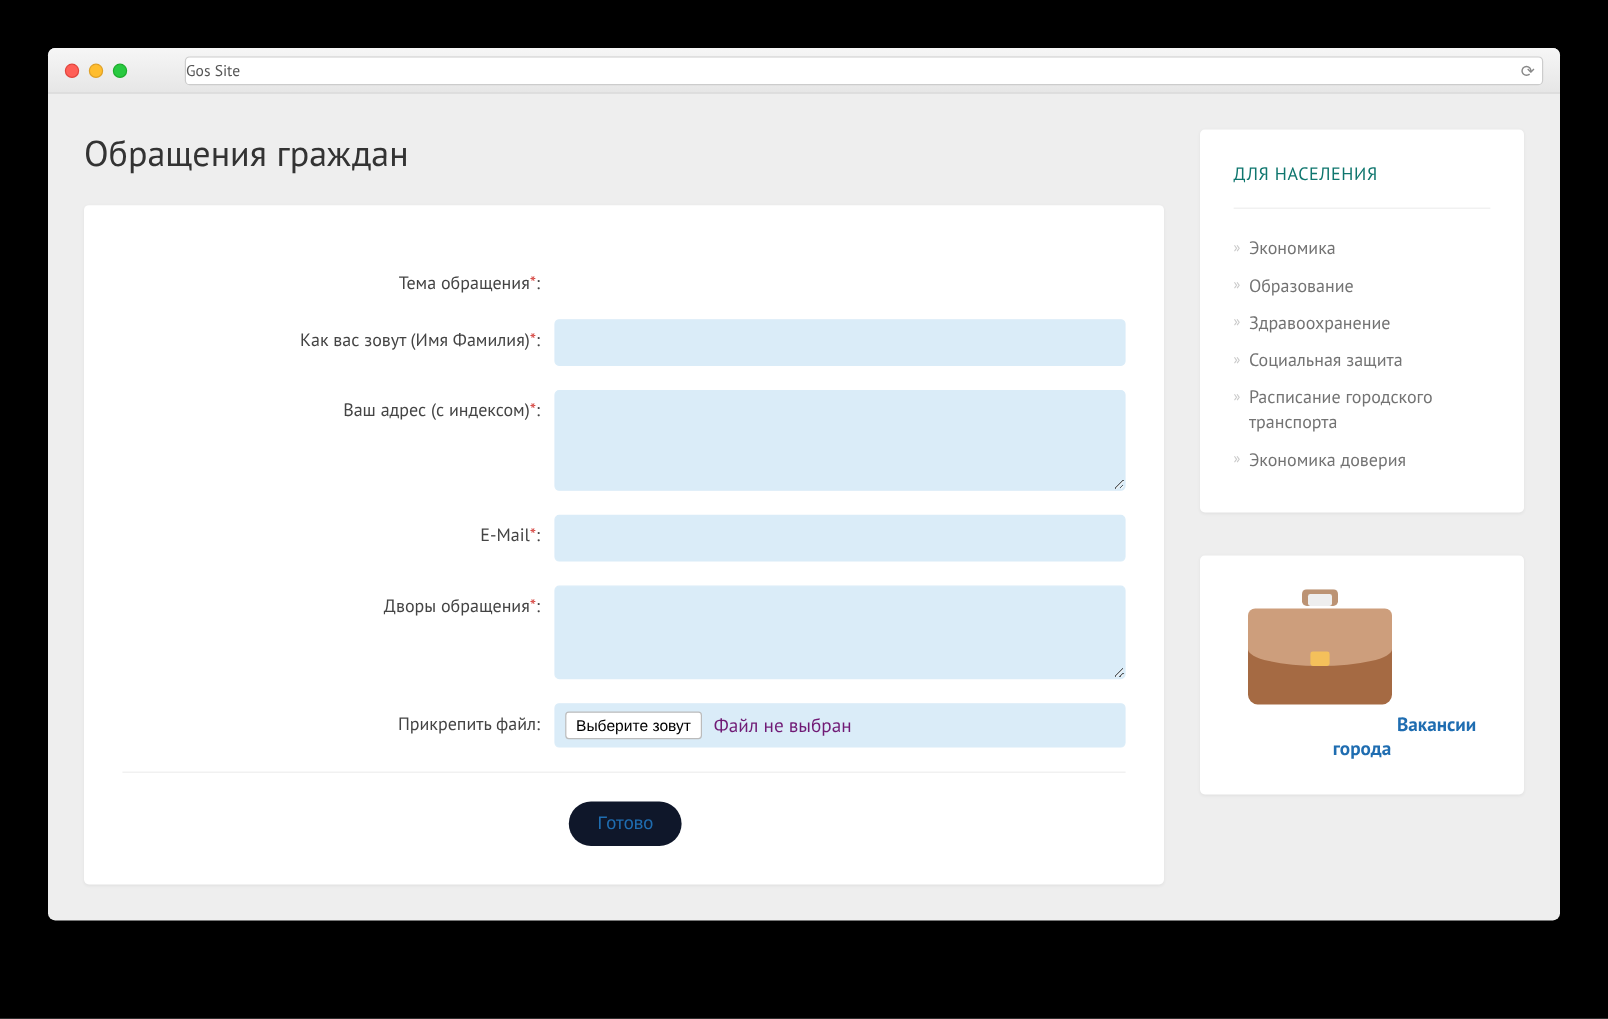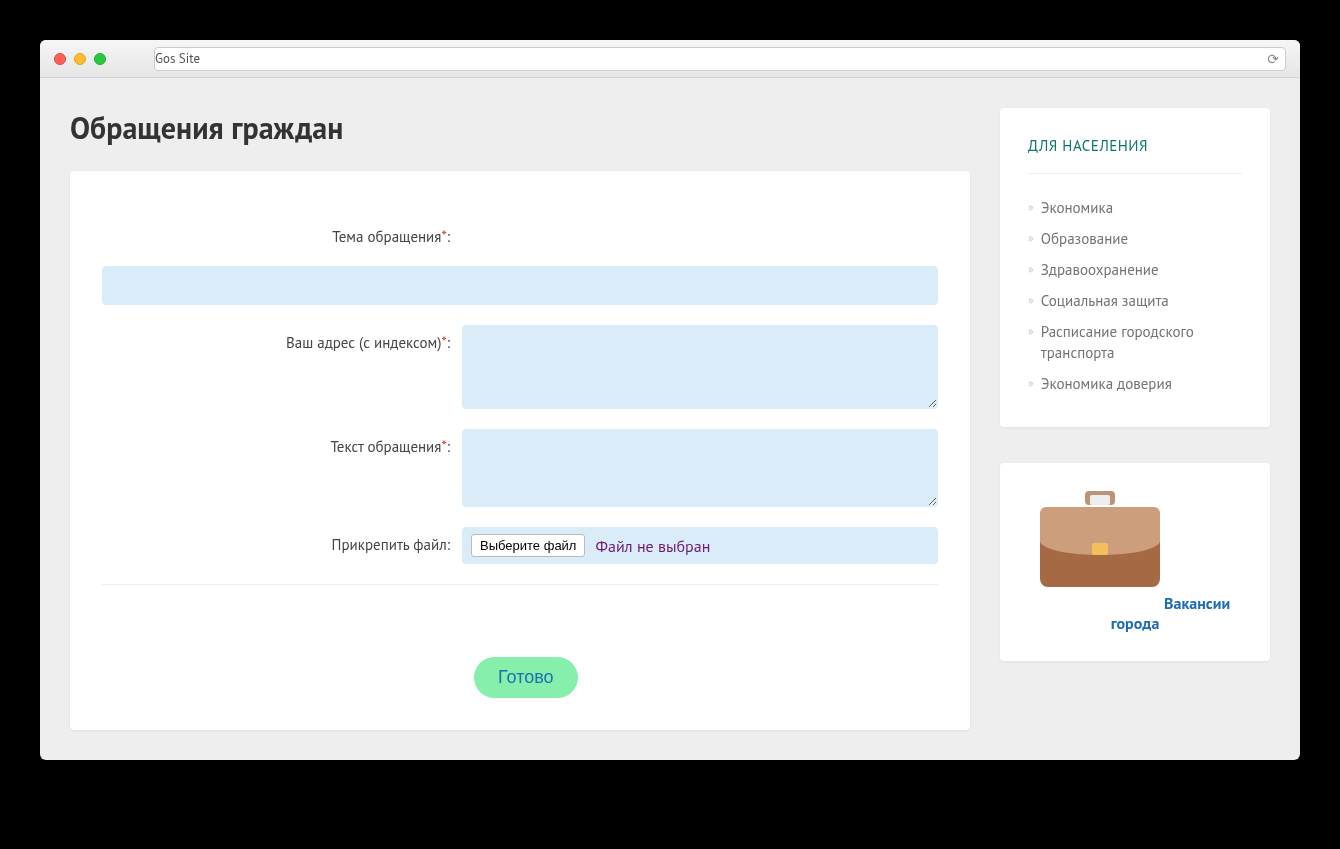--- a/index.html
+++ b/index.html
@@ -52,21 +52,21 @@
   }
   .content {
     padding: 30px;
     display: flex;
     gap: 30px;
     align-items: flex-start;
   }
   .main { flex: 1; }
   h1.page-title {
     font-size: 30px;
-    font-weight: 700;
+    font-weight: 400;
     color: #333;
     margin-bottom: 24px;
   }
   .card {
     background: #fff;
     border-radius: 4px;
     padding: 48px 32px 32px;
     box-shadow: 0 1px 3px rgba(0,0,0,0.06);
   }
   .form-row {
@@ -122,28 +122,27 @@
     border:1px solid #bbb;
     border-radius:3px;
     padding:3px 8px;
     font-size:13px;
     cursor:pointer;
   }
   .file-text { color:#701a75; font-size:16px; }
   hr.sep { border:none; border-top:1px solid #eee; margin:10px 0 24px; }
   .submit-row { padding-left:372px; }
   .btn-primary {
-    background:#86efac;
+    background:#0f172a;
     border:none;
     color:#1f6db1;
-    font-size:18px;
+    font-size:15px;
     padding:10px 24px;
     border-radius:24px;
     cursor:pointer;
-    margin-top:48px;
   }
   .sidebar { width:270px; display:flex; flex-direction:column; gap:36px; }
   .side-card {
     background:#fff;
     border-radius:4px;
     padding:28px;
     box-shadow: 0 1px 3px rgba(0,0,0,0.06);
   }
   .side-title {
     font-size:15px;
@@ -191,44 +190,53 @@
 
       <div class="card">
 
         <div class="form-row">
           <label class="form-label">
             <span>Тема обращения</span><span class="req">*</span><span>:</span>
           </label>
         </div>
 
         <div class="form-row">
+          <label class="form-label">
+            <span>Как вас зовут (Имя Фамилия)</span><span class="req">*</span><span>:</span>
+          </label>
           <input class="form-control" type="text" value="" style="">
         </div>
 
         <div class="form-row">
           <label class="form-label">
             <span>Ваш адрес (с индексом)</span><span class="req">*</span><span>:</span>
           </label>
           <textarea class="form-textarea" style=""></textarea>
         </div>
 
-
-        <div class="form-row">
-          <label class="form-label">
-            <span>Текст обращения</span><span class="req">*</span><span>:</span>
+        <div class="form-row">
+          <label class="form-label">
+            <span>E-Mail</span><span class="req">*</span><span>:</span>
+          </label>
+          <input class="form-control" type="text" value="" style="">
+        </div>
+
+        <div class="form-row">
+          <label class="form-label">
+            <span>Дворы обращения</span><span class="req">*</span><span>:</span>
           </label>
           <textarea class="form-textarea" style="height: 78px;"></textarea>
         </div>
 
         <div class="form-row">
           <label class="form-label">
             <span>Прикрепить файл</span><span>:</span>
           </label>
           <div class="form-file">
-            <button type="button" class="file-btn">Выберите файл</button>
+            <button type="button" class="file-btn">Выберите зовут</button>
             <span class="file-text">Файл не выбран</span>
           </div>
         </div>
 
         <hr class="sep">
 
         <div class="submit-row">
           <button type="button" class="btn-primary">Готово</button>
         </div>
 

